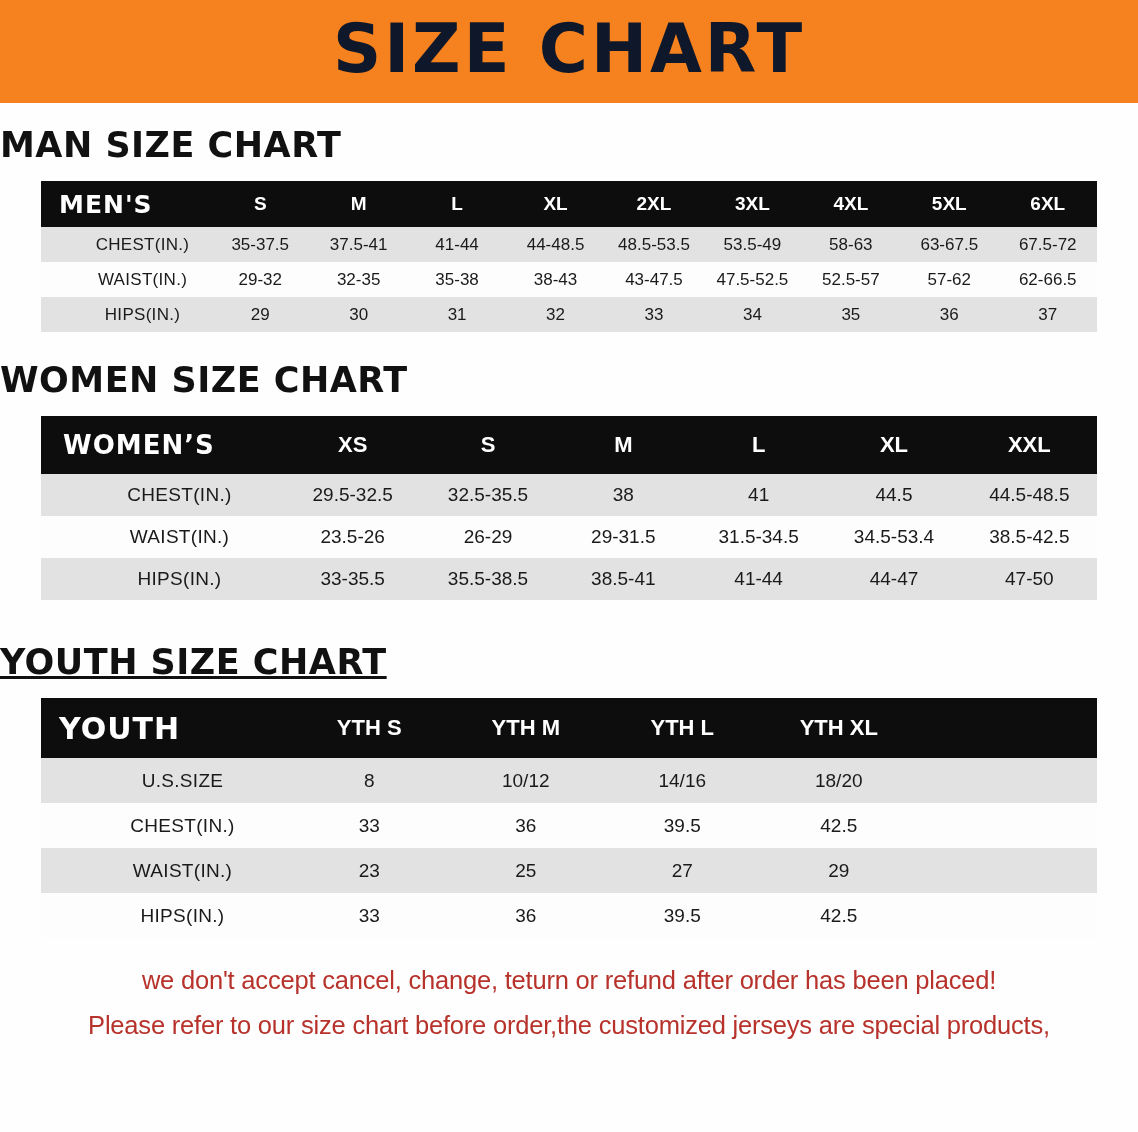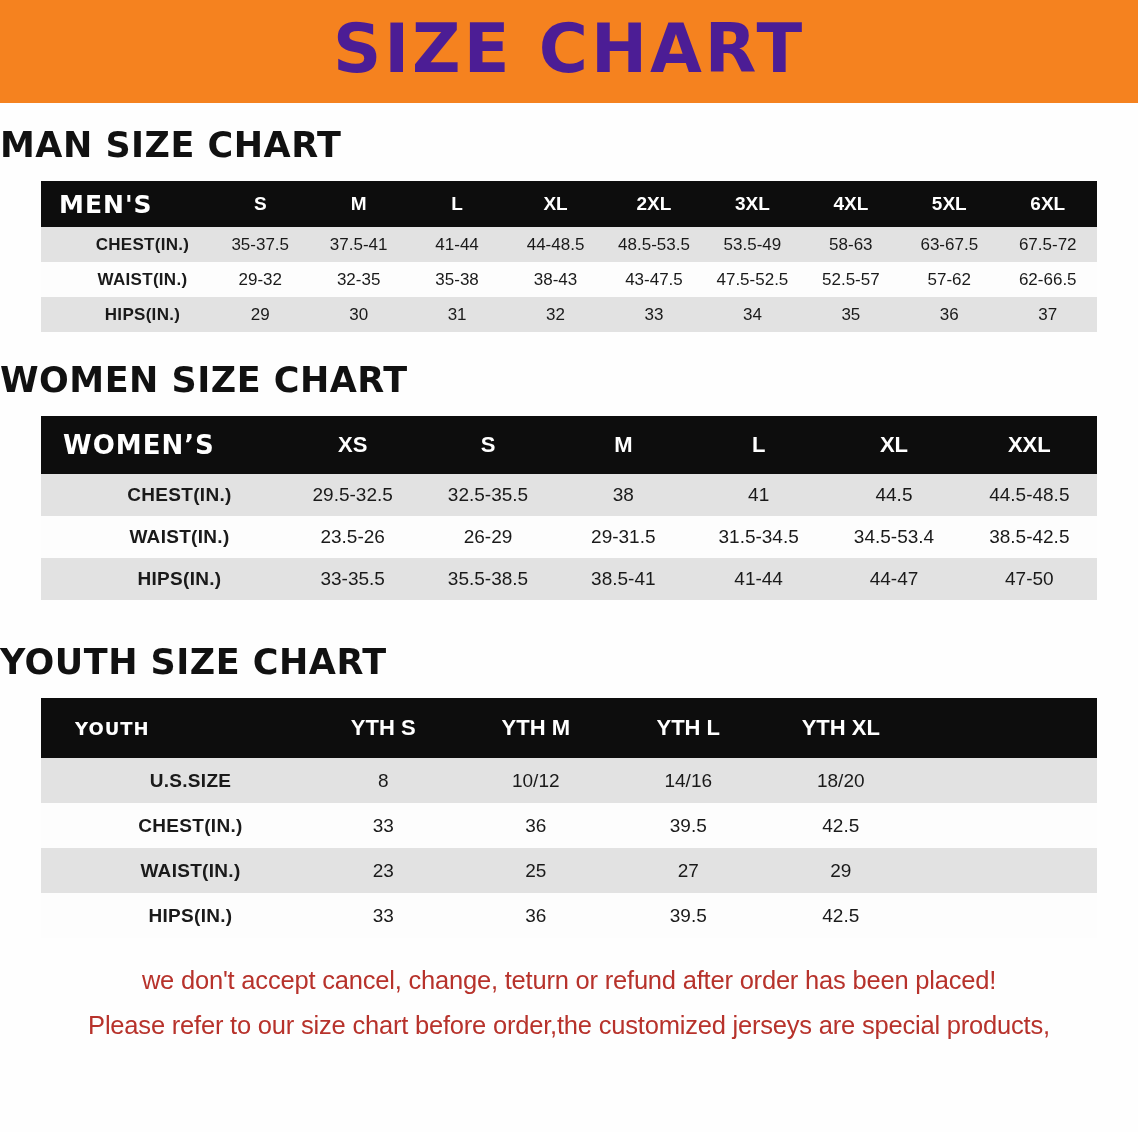--- a/index.html
+++ b/index.html
@@ -28,33 +28,33 @@
     background: #f5821f;
     display: flex;
     align-items: center;
     justify-content: center;
   }
   .banner-title {
     font-family: "DejaVu Sans", sans-serif;
     font-weight: bold;
     font-size: 67px;
     letter-spacing: 3px;
-    color: #4c1d95;
+    color: #0f172a;
     line-height: 1;
     margin-top: -4px;
   }
   
   .section-title {
     font-family: "DejaVu Sans", sans-serif;
     font-weight: bold;
     color: #111;
   }
   .title-man   { font-size: 35px; margin-top: 22px; letter-spacing: 0.5px; }
   .title-women { font-size: 35px; margin-top: 28px; letter-spacing: 0.5px; }
-  .title-youth { font-size: 35px; margin-top: 42px; letter-spacing: 0.5px; }
+  .title-youth { font-size: 35px; margin-top: 42px; letter-spacing: 0.5px; text-decoration: underline; }
 
   
   .table-wrap {
     margin: 0 auto;
     box-sizing: border-box;
   }
   table.size-table {
     border-collapse: collapse;
     table-layout: fixed;
     width: 100%;
@@ -75,21 +75,21 @@
     color: #ffffff;
     font-weight: bold;
   }
   table.size-table thead th.rowlabel {
     text-align: left;
     font-family: "DejaVu Sans", sans-serif;
     letter-spacing: 1px;
   }
   
   table.size-table tbody td.rowlabel {
-    font-weight: bold;
+    font-weight: normal;
     letter-spacing: 0.3px;
     padding-left: 33px;
   }
   tr.shade td { background: #e2e2e2; }
   tr.plain td { background: #fdfdfd; }
 
   
   #men-wrap { width: 1056px; margin-top: 16px; }
   #men-table thead th { height: 46px; font-size: 19px; }
   #men-table thead th.rowlabel { font-size: 25px; padding-left: 18px; }
@@ -99,21 +99,21 @@
   
   #women-wrap { width: 1056px; margin-top: 16px; }
   #women-table thead th { height: 58px; font-size: 22px; }
   #women-table thead th.rowlabel { font-size: 26px; padding-left: 22px; }
   #women-table tbody td { height: 42px; font-size: 19px; }
   #women-table tbody td.rowlabel { text-align: center; font-size: 19px; }
 
   
   #youth-wrap { width: 1056px; margin-top: 16px; }
   #youth-table thead th { height: 60px; font-size: 22px; }
-  #youth-table thead th.rowlabel { font-size: 18px; padding-left: 34px; }
+  #youth-table thead th.rowlabel { font-size: 30px; padding-left: 18px; }
   #youth-table tbody td { height: 45px; font-size: 19px; }
   #youth-table tbody td.rowlabel { text-align: center; font-size: 19px; }
 
   
   .notice {
     margin: 20px auto 0 auto;
     width: 1060px;
     text-align: center;
     color: #b7322b;
     font-family: "Liberation Sans", sans-serif;

